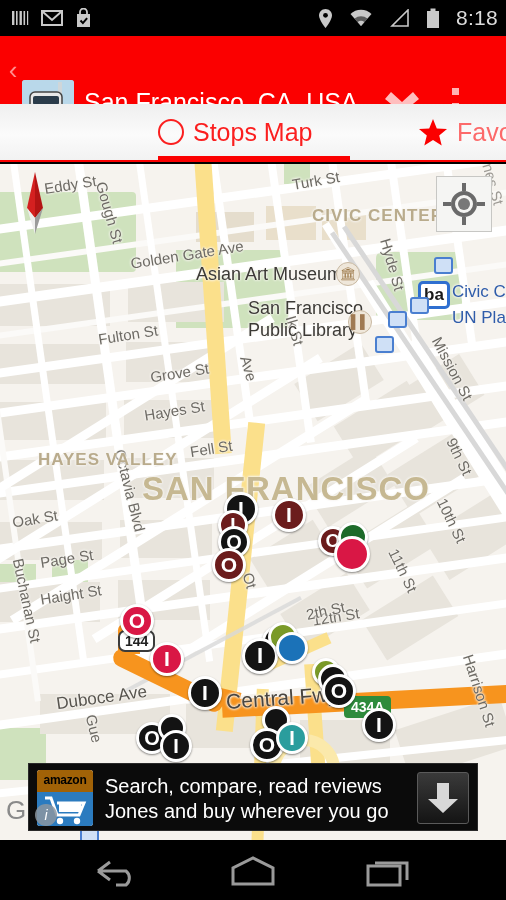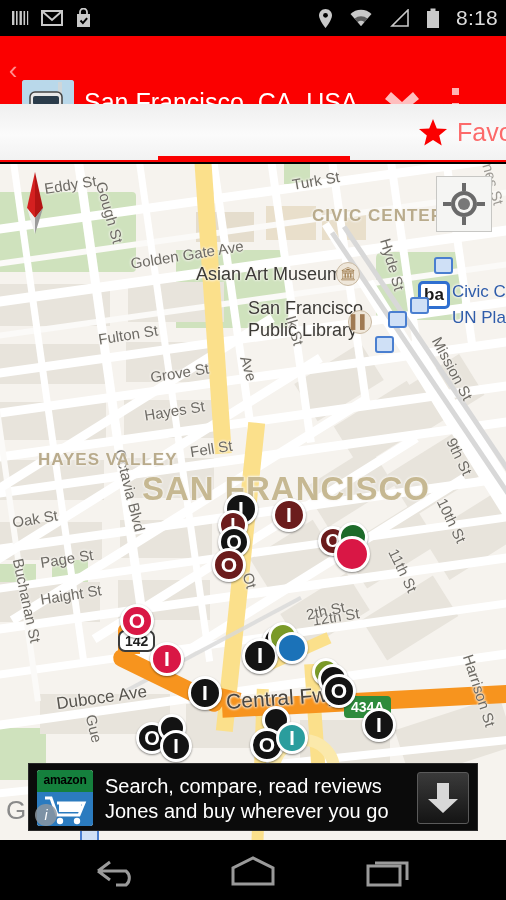--- a/index.html
+++ b/index.html
@@ -91,21 +91,21 @@
   .marker { position:absolute; border-radius:50%; border:3px solid #fff;
             color:#fff; font-weight:bold; text-align:center;
             box-shadow:0 1px 2px rgba(0,0,0,.45); }
 
   
   .ad { position:absolute; left:28px; top:763px; width:450px; height:68px;
         background:#0b0b0b; border:1px solid #2a2a2a; }
   .ad-icon { position:absolute; left:8px; top:6px; width:56px; height:56px;
              background:#fff; border-radius:3px; overflow:hidden; }
   .ad-amz { position:absolute; left:0; top:0; width:56px; height:22px;
-            background:#15803d; color:#000; font-size:12px; font-weight:bold;
+            background:#a16207; color:#000; font-size:12px; font-weight:bold;
             text-align:center; line-height:20px; letter-spacing:-0.3px; }
   .ad-cart { position:absolute; left:0; top:22px; width:56px; height:34px;
              background:#2b7bbf; }
   .ad-info { position:absolute; left:6px; top:40px; width:22px; height:22px;
              border-radius:50%; background:rgba(140,150,160,.85); color:#fff;
              font-size:14px; font-style:italic; text-align:center; line-height:22px; }
   .ad-text { position:absolute; left:76px; top:10px; width:300px; color:#fff;
              font-size:20px; line-height:25px; }
   .ad-btn { position:absolute; right:8px; top:8px; width:52px; height:52px;
             background:linear-gradient(#3a3a3a,#141414); border:1px solid #5a5a5a;
@@ -194,20 +194,24 @@
     </div>
 
     <div class="ab-menu">
       <i></i>
       <i></i>
       <i></i>
     </div>
   </div>
 
   <div class="tabbar">
+    <div class="tab tab-stops">
+      <span class="circ-icon"></span>
+      <span class="tab-label">Stops Map</span>
+    </div>
     <div class="tab tab-fav">
       <svg width="30" height="29" viewBox="0 0 30 29">
         <path d="M15 1 L18.8 10.4 L29 11 L21.2 17.6 L23.7 27.5 L15 21.9 L6.3 27.5 L8.8 17.6 L1 11 L11.2 10.4 Z" fill="#fb0000"></path>
       </svg>
       <span class="tab-label dim">Favo</span>
     </div>
     <div class="tab-underline"></div>
   </div>
 
   <div class="map">
@@ -344,21 +348,21 @@
     <div class="poi" style="left:348px;top:146px;color:#a07a52;">▌▌</div>
     <div class="bart" style="left:418px;top:117px;">ba</div>
     <div class="lbl transit" style="left:452px;top:118px;">Civic Cen</div>
     <div class="lbl transit" style="left:452px;top:144px;">UN Plaza</div>
     <div class="tstop" style="left:434px;top:93px;"></div>
     <div class="tstop" style="left:388px;top:147px;"></div>
     <div class="tstop" style="left:375px;top:172px;"></div>
     <div class="tstop" style="left:410px;top:133px;"></div>
     <div class="tstop" style="left:80px;top:662px;"></div>
 
-    <div class="shield" style="left:118px;top:466px;">142</div>
+    <div class="shield" style="left:118px;top:466px;">144</div>
     <div class="shield green" style="left:344px;top:532px;">434A</div>
 
     <div class="compass">
       <svg width="22" height="62" viewBox="0 0 22 62">
         <path d="M11 0 L19 36 L11 46 Z" fill="#b31414"></path>
         <path d="M11 0 L3 36 L11 46 Z" fill="#d42020"></path>
         <path d="M11 46 L19 36 L11 62 Z" fill="#9b9b9b"></path>
         <path d="M11 46 L3 36 L11 62 Z" fill="#eeeeee"></path>
       </svg>
     </div>

